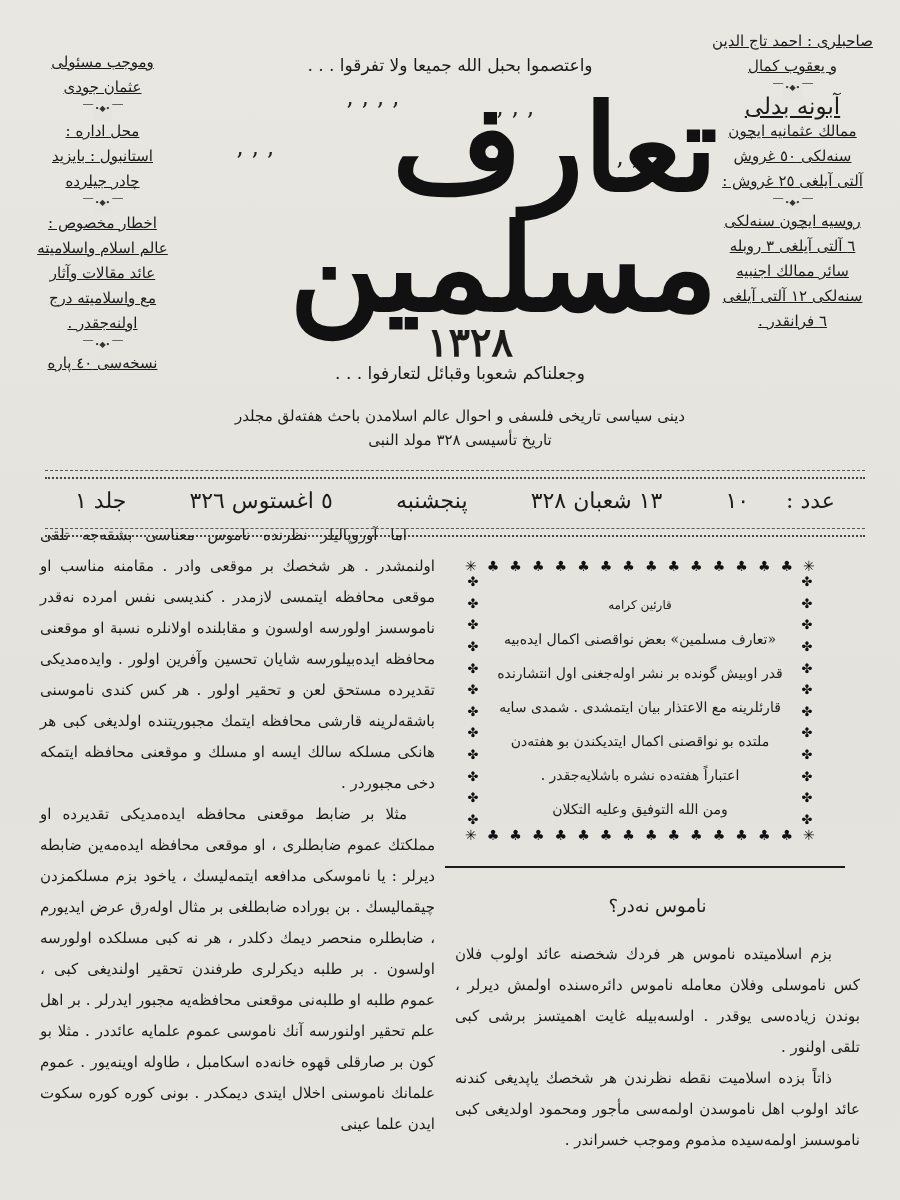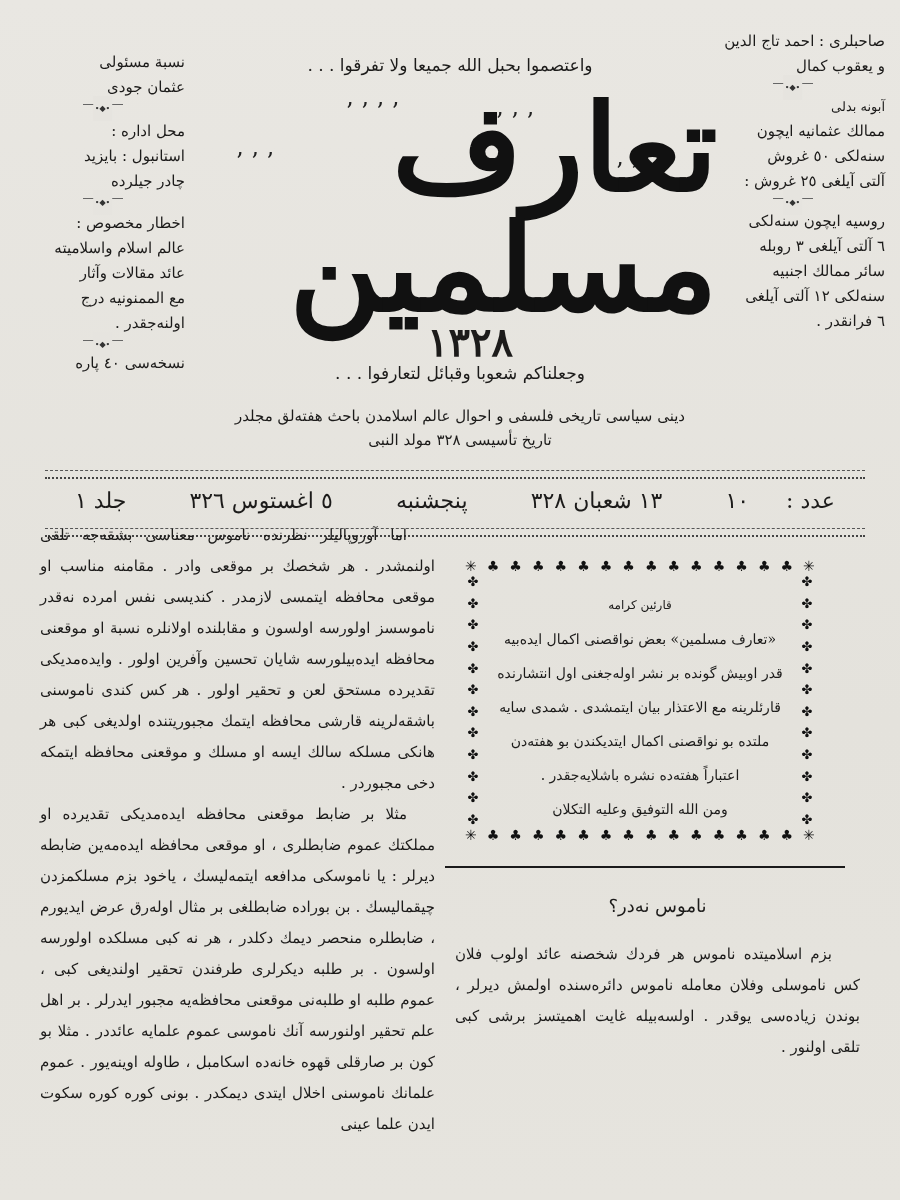--- a/index.html
+++ b/index.html
@@ -8,21 +8,21 @@
     background: #e6e4df;
     font-family: "DejaVu Serif", "Liberation Serif", serif;
     color: #1c1b1a;
     position: relative;
   }
   .page { position: absolute; inset: 0; background: linear-gradient(180deg,#e9e7e2 0%,#e4e2dc 60%,#e6e4de 100%); }
   .rtl { direction: rtl; unicode-bidi: isolate; }
   .abs { position: absolute; }
 
   
-  .side-col { position: absolute; font-size: 15px; line-height: 25px; }
+  .side-col { position: absolute; text-align: center; font-size: 15px; line-height: 25px; text-decoration: underline; }
   .side-col .sep { width: 40px; height: 6px; margin: 4px auto; border-top: 1px solid #666; position: relative; }
   .side-col .sep::after { content: "•◆•"; position: absolute; top: -9px; left: 50%; transform: translateX(-50%); font-size: 8px; color: #333; background: #e6e4df; padding: 0 2px; }
   .left-col { left: 20px; top: 50px; width: 165px; }
   .right-col { left: 700px; top: 15px; width: 185px; }
 
   .motto-top { left: 270px; top: 55px; width: 360px; text-align: center; font-size: 17px; }
   .masthead {
     left: 195px; top: 78px; width: 510px; height: 260px;
     display: flex; align-items: center; justify-content: center;
   }
@@ -59,41 +59,41 @@
   .article h2 { font-size: 18px; font-weight: normal; text-align: right; margin: 0 0 18px 0; text-align-last: center; }
   .article p { margin: 0; }
   .article p.indent { text-indent: 28px; }
 </style>
 </head>
 <body>
 
 <div class="page">
 
   <div class="side-col left-col rtl">
-    <div>نسبة مسئولی</div>
+    <div>وموجب مسئولی</div>
     <div>عثمان جودی</div>
     <div class="sep"></div>
     <div style="margin-top:8px">محل اداره :</div>
     <div>استانبول : بايزيد</div>
     <div>چادر جيلرده</div>
     <div class="sep"></div>
     <div style="margin-top:6px">اخطار مخصوص :</div>
     <div>عالم اسلام واسلاميته</div>
     <div>عائد مقالات وآثار</div>
-    <div>مع الممنونيه درج</div>
+    <div>مع واسلاميته درج</div>
     <div>اولنه‌جقدر .</div>
     <div class="sep"></div>
     <div style="margin-top:0">نسخه‌سی ٤٠ پاره</div>
   </div>
 
   <div class="side-col right-col rtl">
     <div style="margin-top:14px">صاحبلری : احمد تاج الدين</div>
     <div>و يعقوب كمال</div>
     <div class="sep"></div>
-    <div style="margin-top:0;font-size:13px">آبونه بدلی</div>
+    <div style="margin-top:0;font-size:23px">آبونه بدلی</div>
     <div>ممالك عثمانيه ايچون</div>
     <div>سنه‌لكی ٥٠ غروش</div>
     <div>آلتی آيلغی ٢٥ غروش :</div>
     <div class="sep"></div>
     <div style="">روسيه ايچون سنه‌لكی</div>
     <div>٦ آلتی آيلغی ٣ روبله</div>
     <div>سائر ممالك اجنبيه</div>
     <div>سنه‌لكی ١٢ آلتی آيلغی</div>
     <div>٦ فرانقدر .</div>
   </div>
@@ -208,15 +208,16 @@
       <div>اعتباراً هفته‌ده نشره باشلايه‌جقدر .</div>
       <div>ومن الله التوفيق وعليه التكلان</div>
     </div>
   </div>
 
   <div class="abs hr-solid"></div>
 
   <div class="abs article rtl">
     <h2>ناموس نه‌در؟</h2>
     <p class="indent">بزم اسلاميتده ناموس هر فردك شخصنه عائد اولوب فلان كس ناموسلی وفلان معامله ناموس دائره‌سنده اولمش ديرلر ، بوندن زياده‌سی يوقدر . اولسه‌بيله غايت اهميتسز برشی كبی تلقی اولنور .</p>
+    <p class="indent">ذاتاً بزده اسلاميت نقطه نظرندن هر شخصك ياپديغی كندنه عائد اولوب اهل ناموسدن اولمه‌سی مأجور ومحمود اولديغی كبی ناموسسز اولمه‌سيده مذموم وموجب خسراندر .</p>
   </div>
 
 </div>
 
 </body></html>

